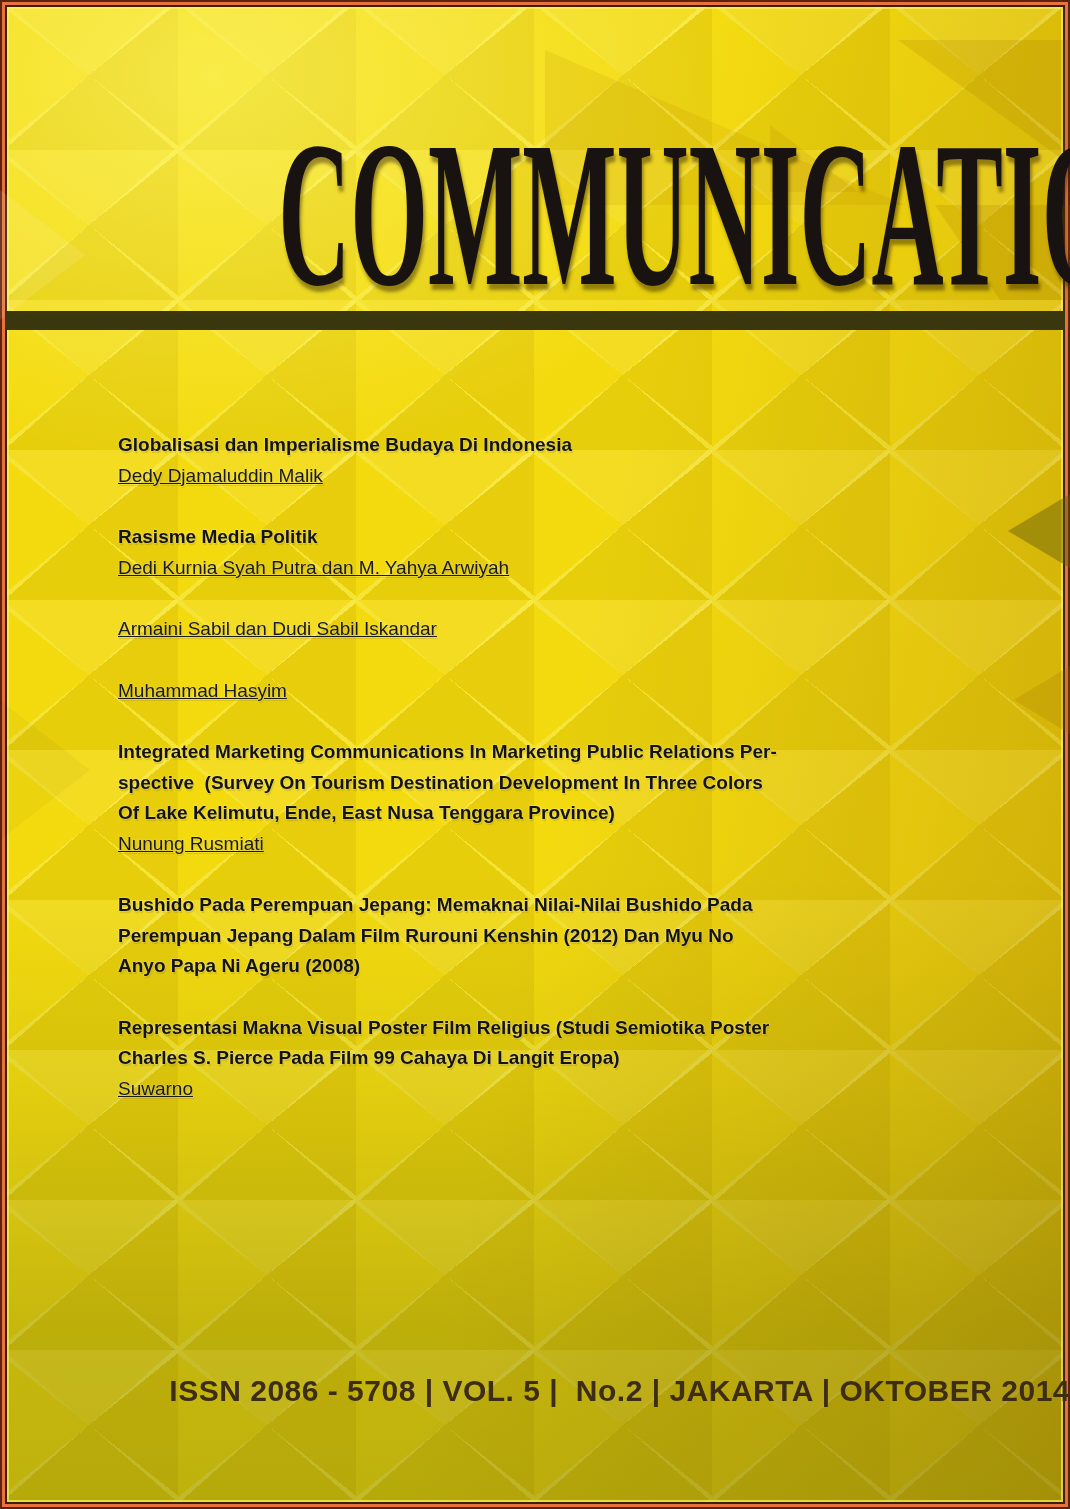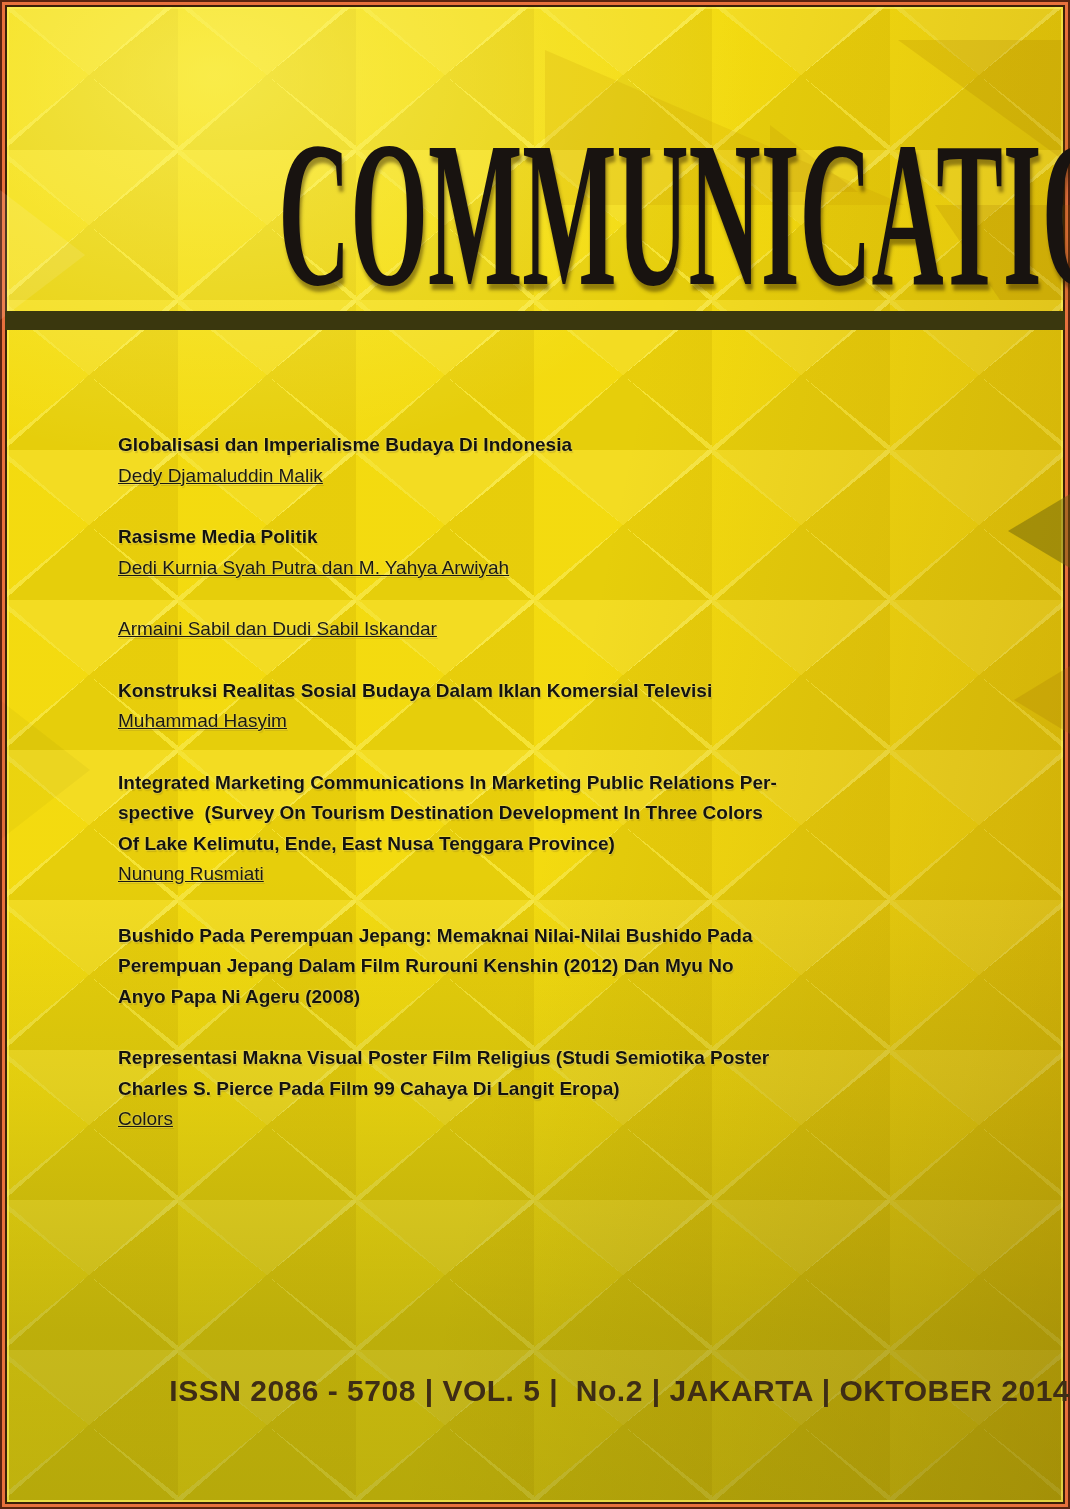--- a/index.html
+++ b/index.html
@@ -136,40 +136,39 @@
     <div class="entry">
       <div class="entry-title">Rasisme Media Politik</div>
       <div class="entry-author">Dedi Kurnia Syah Putra dan M. Yahya Arwiyah</div>
     </div>
 
     <div class="entry">
       <div class="entry-author">Armaini Sabil dan Dudi Sabil Iskandar</div>
     </div>
 
     <div class="entry">
-      <div class="entry-title">Konstruksi Realitas Sosial Budaya Dalam Iklan Komersial Televisi</div>
       <div class="entry-author">Muhammad Hasyim</div>
     </div>
 
     <div class="entry">
       <div class="entry-title">Integrated Marketing Communications In Marketing Public Relations Per-
 spective  (Survey On Tourism Destination Development In Three Colors
 Of Lake Kelimutu, Ende, East Nusa Tenggara Province)</div>
       <div class="entry-author">Nunung Rusmiati</div>
     </div>
 
     <div class="entry">
       <div class="entry-title">Bushido Pada Perempuan Jepang: Memaknai Nilai-Nilai Bushido Pada
 Perempuan Jepang Dalam Film Rurouni Kenshin (2012) Dan Myu No
 Anyo Papa Ni Ageru (2008)</div>
     </div>
 
     <div class="entry">
       <div class="entry-title">Representasi Makna Visual Poster Film Religius (Studi Semiotika Poster
 Charles S. Pierce Pada Film 99 Cahaya Di Langit Eropa)</div>
-      <div class="entry-author">Colors</div>
+      <div class="entry-author">Suwarno</div>
     </div>
 
   </div>
 
   <div class="footer">ISSN 2086 - 5708 | VOL. 5 |  No.2 | JAKARTA | OKTOBER 2014</div>
 
 </div>
 
 </body></html>

